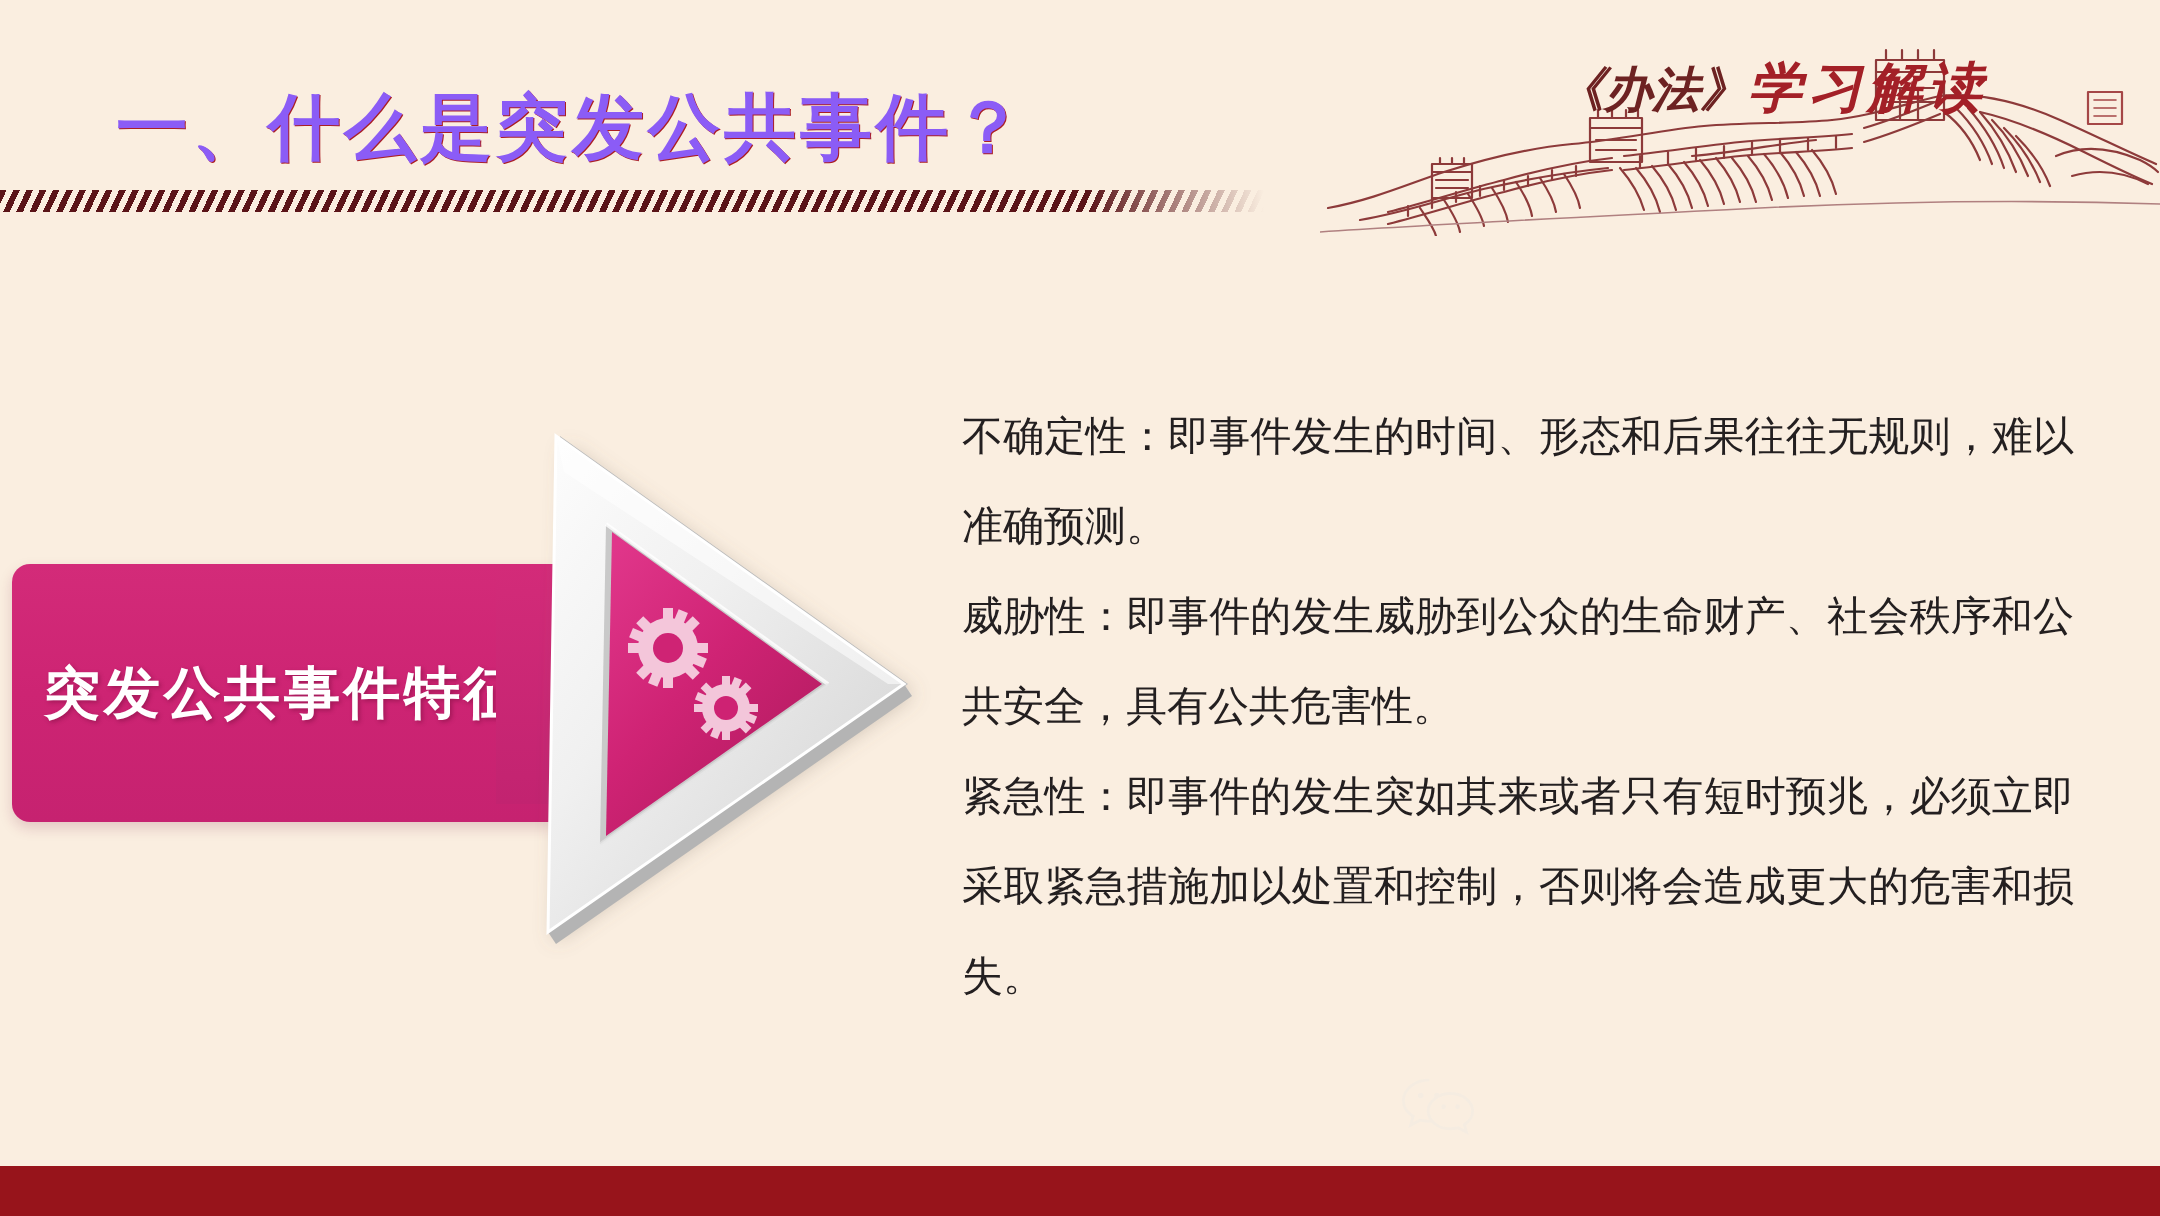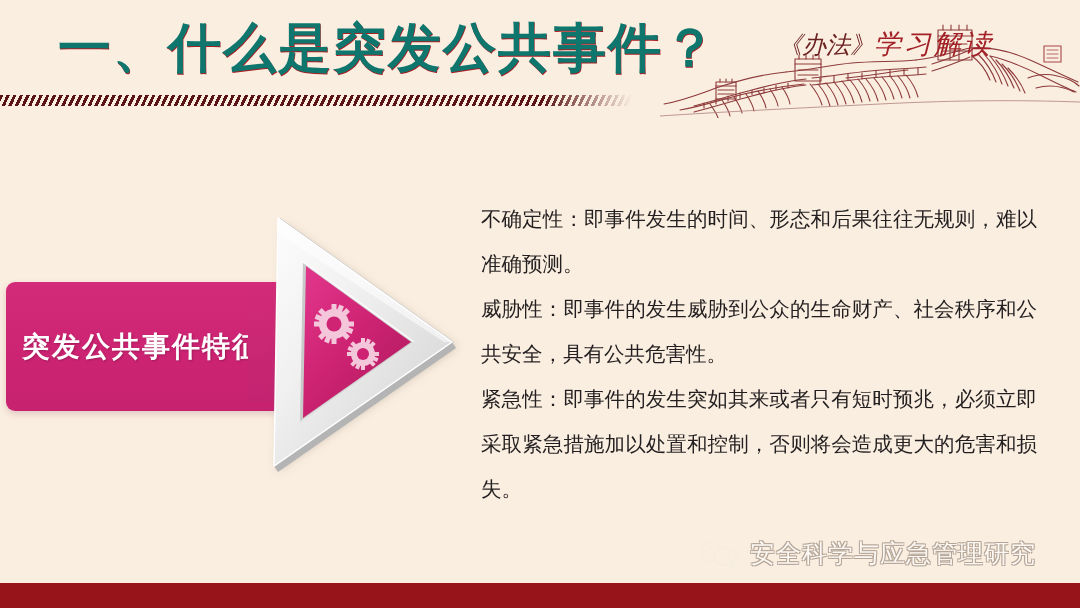--- a/index.html
+++ b/index.html
@@ -25,24 +25,24 @@
   .header {
     position: absolute;
     left: 0;
     top: 0;
     width: 1080px;
     height: 118px;
   }
   .slide-title {
     position: absolute;
     left: 58px;
-    top: 20px;
-    font-size: 53px;
+    top: 36px;
+    font-size: 36px;
     font-weight: bold;
-    color: #0f766e;
+    color: #8b5cf6;
     letter-spacing: 2px;
     white-space: nowrap;
     line-height: 56px;
     text-shadow: 0.5px 0.5px 0 #ab1f24;
   }
   .hatch-divider {
     position: absolute;
     left: 0;
     top: 95px;
     width: 632px;
@@ -68,21 +68,21 @@
     width: 420px;
     height: 118px;
   }
   .wall-art svg { display: block; width: 420px; height: 118px; }
   .script-text {
     position: absolute;
     right: 86px;
     top: 26px;
     font-family: "Liberation Serif", "DejaVu Serif", serif;
     font-size: 27px;
-    font-weight: normal;
+    font-weight: bold;
     font-style: italic;
     color: #a32027;
     white-space: nowrap;
     letter-spacing: 3px;
     z-index: 3;
   }
   .script-text .brackets { color: #6d2222; font-size: 24px; letter-spacing: 0; }
 
   
   .pink-banner {
@@ -366,18 +366,17 @@
     <svg class="wechat-icon" viewBox="0 0 40 34" xmlns="http://www.w3.org/2000/svg">
       <g fill="none" stroke="#f3ece2" stroke-width="1.6">
         <path d="M15.4 3.2 C 7.6 3.2, 1.6 8.2, 1.6 14.1 C 1.6 17.5, 3.6 20.5, 6.8 22.5 L 5.4 27.2 L 10.6 24.5 C 12.1 24.9, 13.7 25.1, 15.4 25.1 C 16 25.1, 16.6 25.1, 17.2 25.0"></path>
         <circle cx="10.8" cy="11.4" r="1.5" fill="#f3ece2" stroke="none"></circle>
         <circle cx="19.4" cy="11.4" r="1.5" fill="#f3ece2" stroke="none"></circle>
         <path d="M26.6 10.4 C 33.2 10.4, 38.4 14.6, 38.4 19.7 C 38.4 22.6, 36.7 25.2, 34.0 26.9 L 35.1 30.9 L 30.7 28.6 C 29.4 28.9, 28.0 29.1, 26.6 29.1 C 20.0 29.1, 14.8 24.9, 14.8 19.7 C 14.8 14.6, 20.0 10.4, 26.6 10.4 Z"></path>
         <circle cx="23.0" cy="17.4" r="1.3" fill="#f3ece2" stroke="none"></circle>
         <circle cx="30.4" cy="17.4" r="1.3" fill="#f3ece2" stroke="none"></circle>
       </g>
     </svg>
-    <span class="watermark-text">安全科学与应急管理研究</span>
   </div>
 
   <div class="bottom-bar"></div>
 
 </div>
 
 </body></html>

